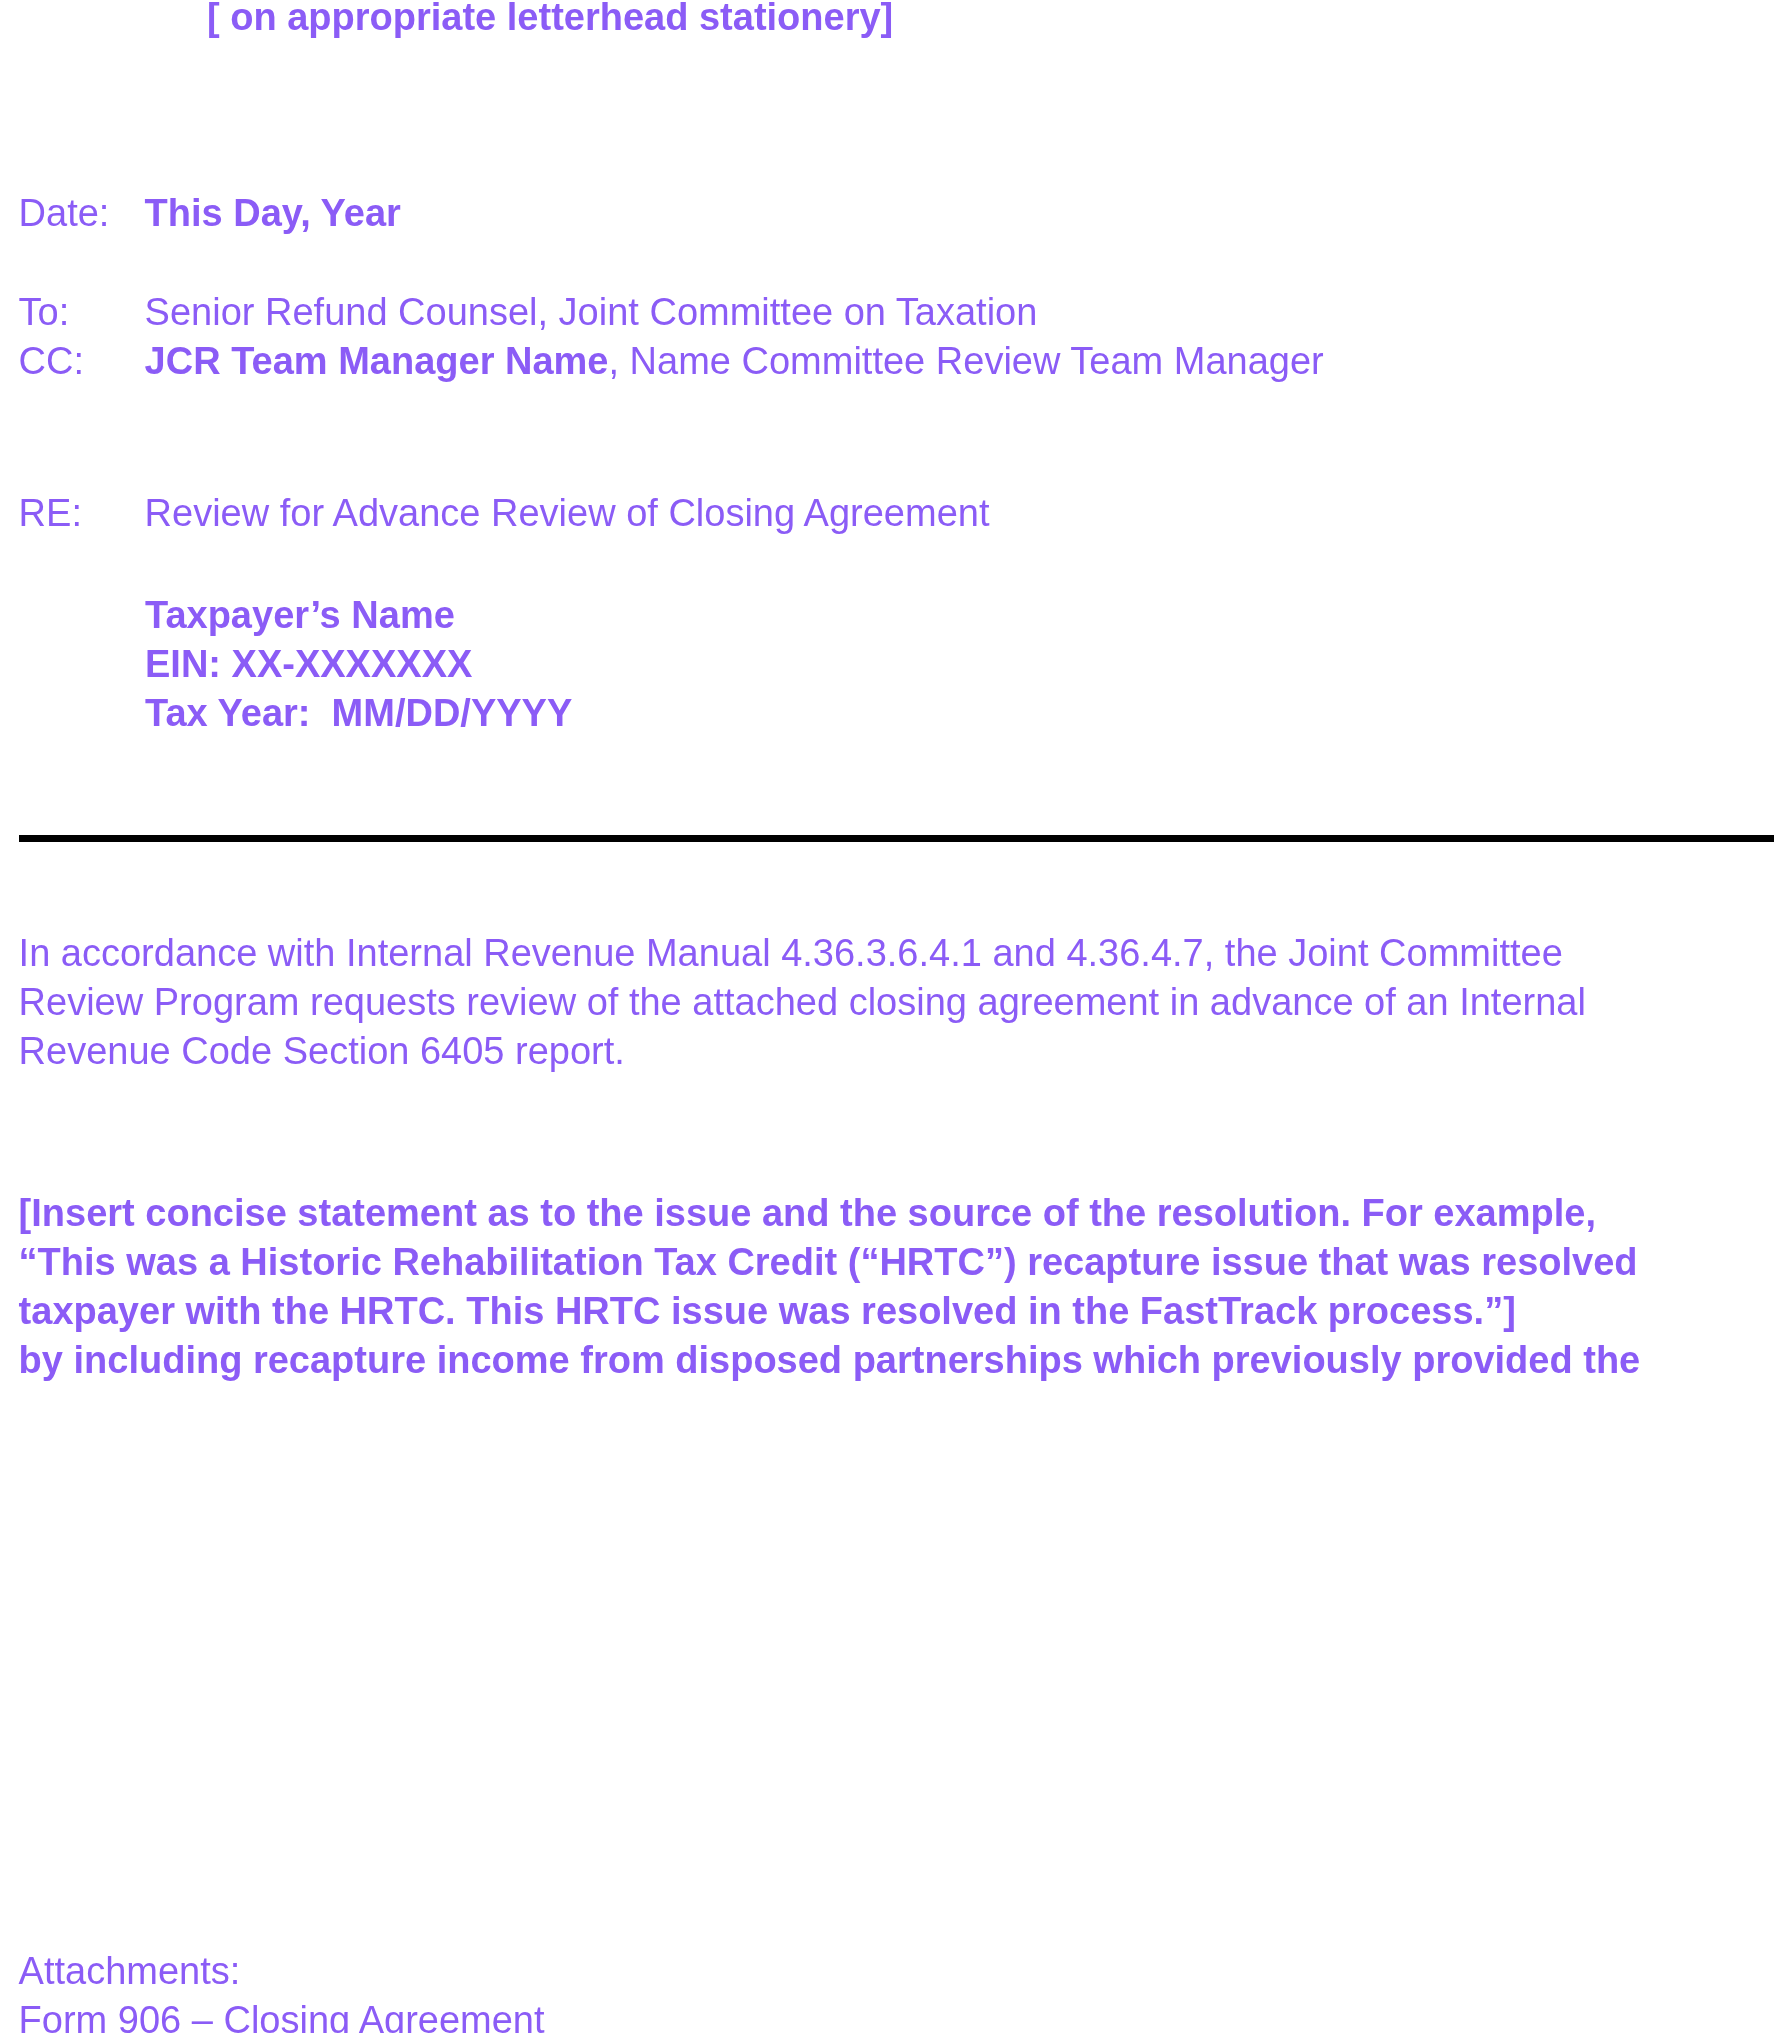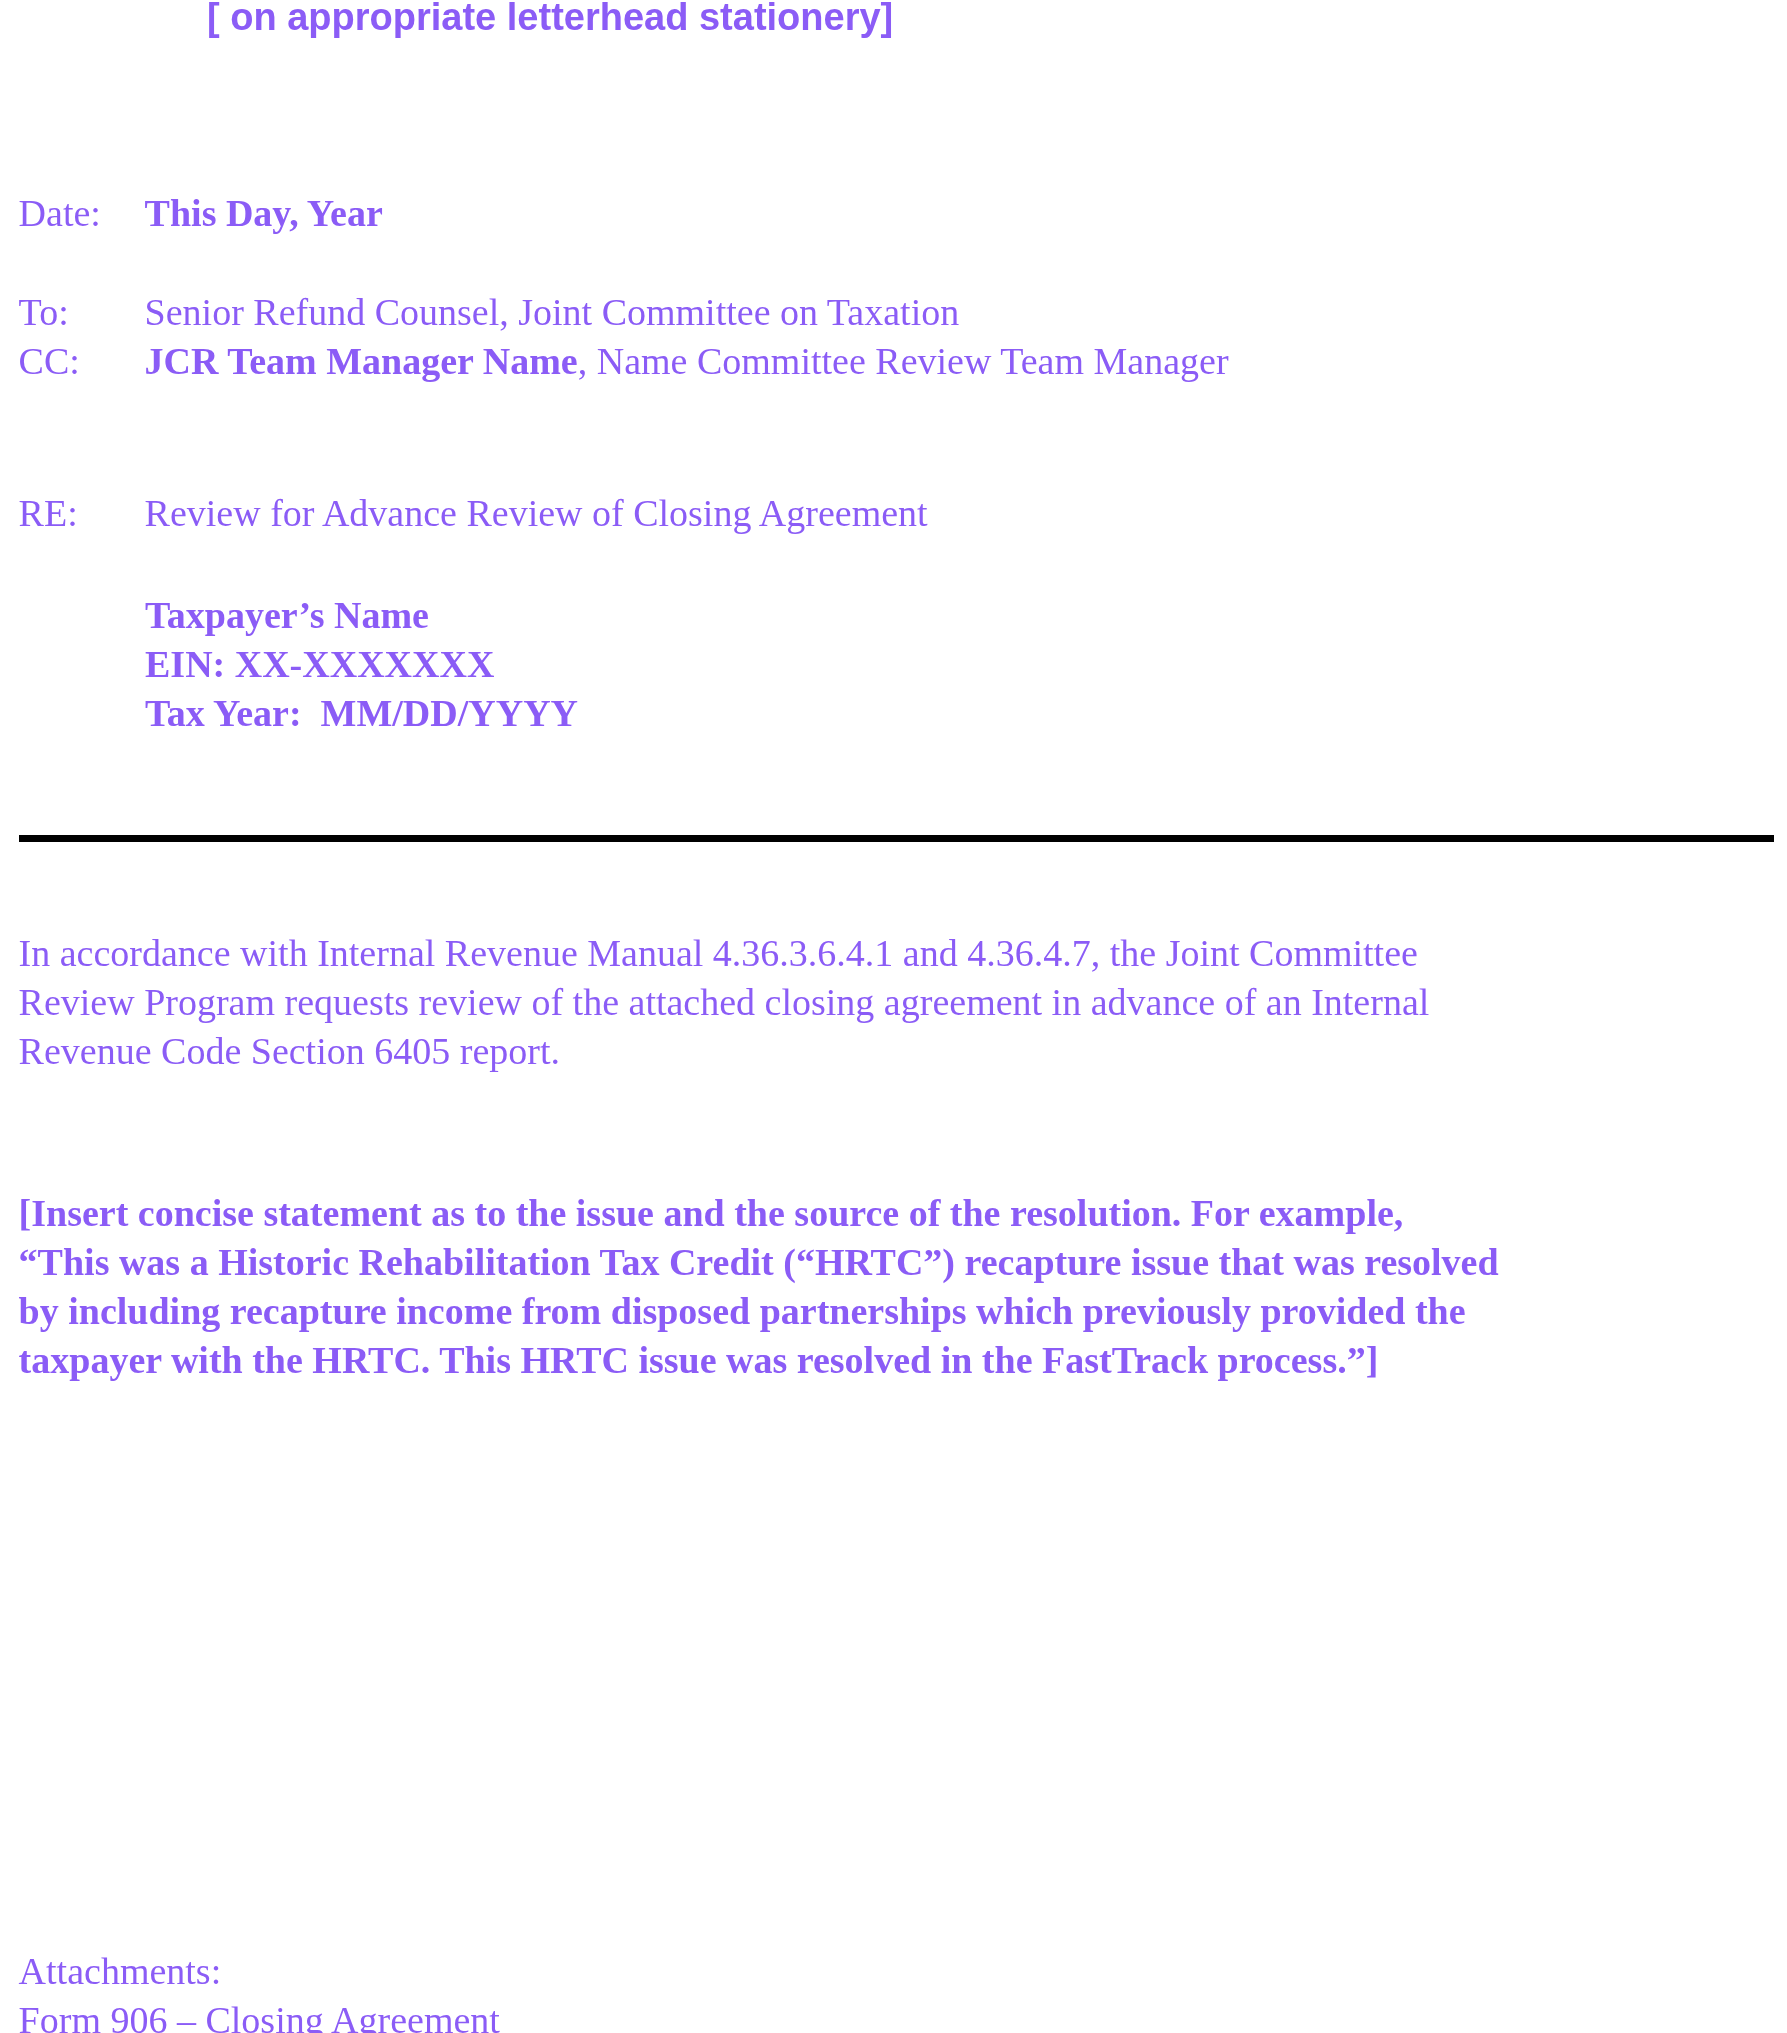--- a/index.html
+++ b/index.html
@@ -12,21 +12,21 @@
     width: 1787px;
     height: 2034px;
     background: #ffffff;
     color: #8b5cf6;
     font-family: "Liberation Sans", "DejaVu Sans", sans-serif;
     font-size: 38px;
     line-height: 49px;
     overflow: hidden;
     margin-left: 16px;
   }
-  .abs { position: absolute; font-family: Liberation Serif, serif; }
+  .abs { position: absolute; }
   .bold { font-weight: bold; }
   .line { white-space: pre; }
   .row { display: flex; white-space: pre; }
   .row .label { width: 126px; flex: 0 0 126px; }
   .row .value { white-space: pre; }
   .letterhead {
     position: absolute;
     top: -6.9px;
     left: 191px;
     font-weight: bold;
@@ -79,22 +79,22 @@
 
   <div class="abs" style="top:929px; left:2.6px;">
     <div class="line">In accordance with Internal Revenue Manual 4.36.3.6.4.1 and 4.36.4.7, the Joint Committee</div>
     <div class="line">Review Program requests review of the attached closing agreement in advance of an Internal</div>
     <div class="line">Revenue Code Section 6405 report.</div>
   </div>
 
   <div class="abs bold" style="top:1189px; left:2.6px;">
     <div class="line">[Insert concise statement as to the issue and the source of the resolution. For example,</div>
     <div class="line">“This was a Historic Rehabilitation Tax Credit (“HRTC”) recapture issue that was resolved</div>
+    <div class="line">taxpayer with the HRTC. This HRTC issue was resolved in the FastTrack process.”]</div>
     <div class="line">by including recapture income from disposed partnerships which previously provided the</div>
-    <div class="line">taxpayer with the HRTC. This HRTC issue was resolved in the FastTrack process.”]</div>
   </div>
 
   <div class="abs" style="top:1947px; left:2.6px;">
     <div class="line">Attachments:</div>
     <div class="line">Form 906 – Closing Agreement</div>
   </div>
 
 </div>
 
 

